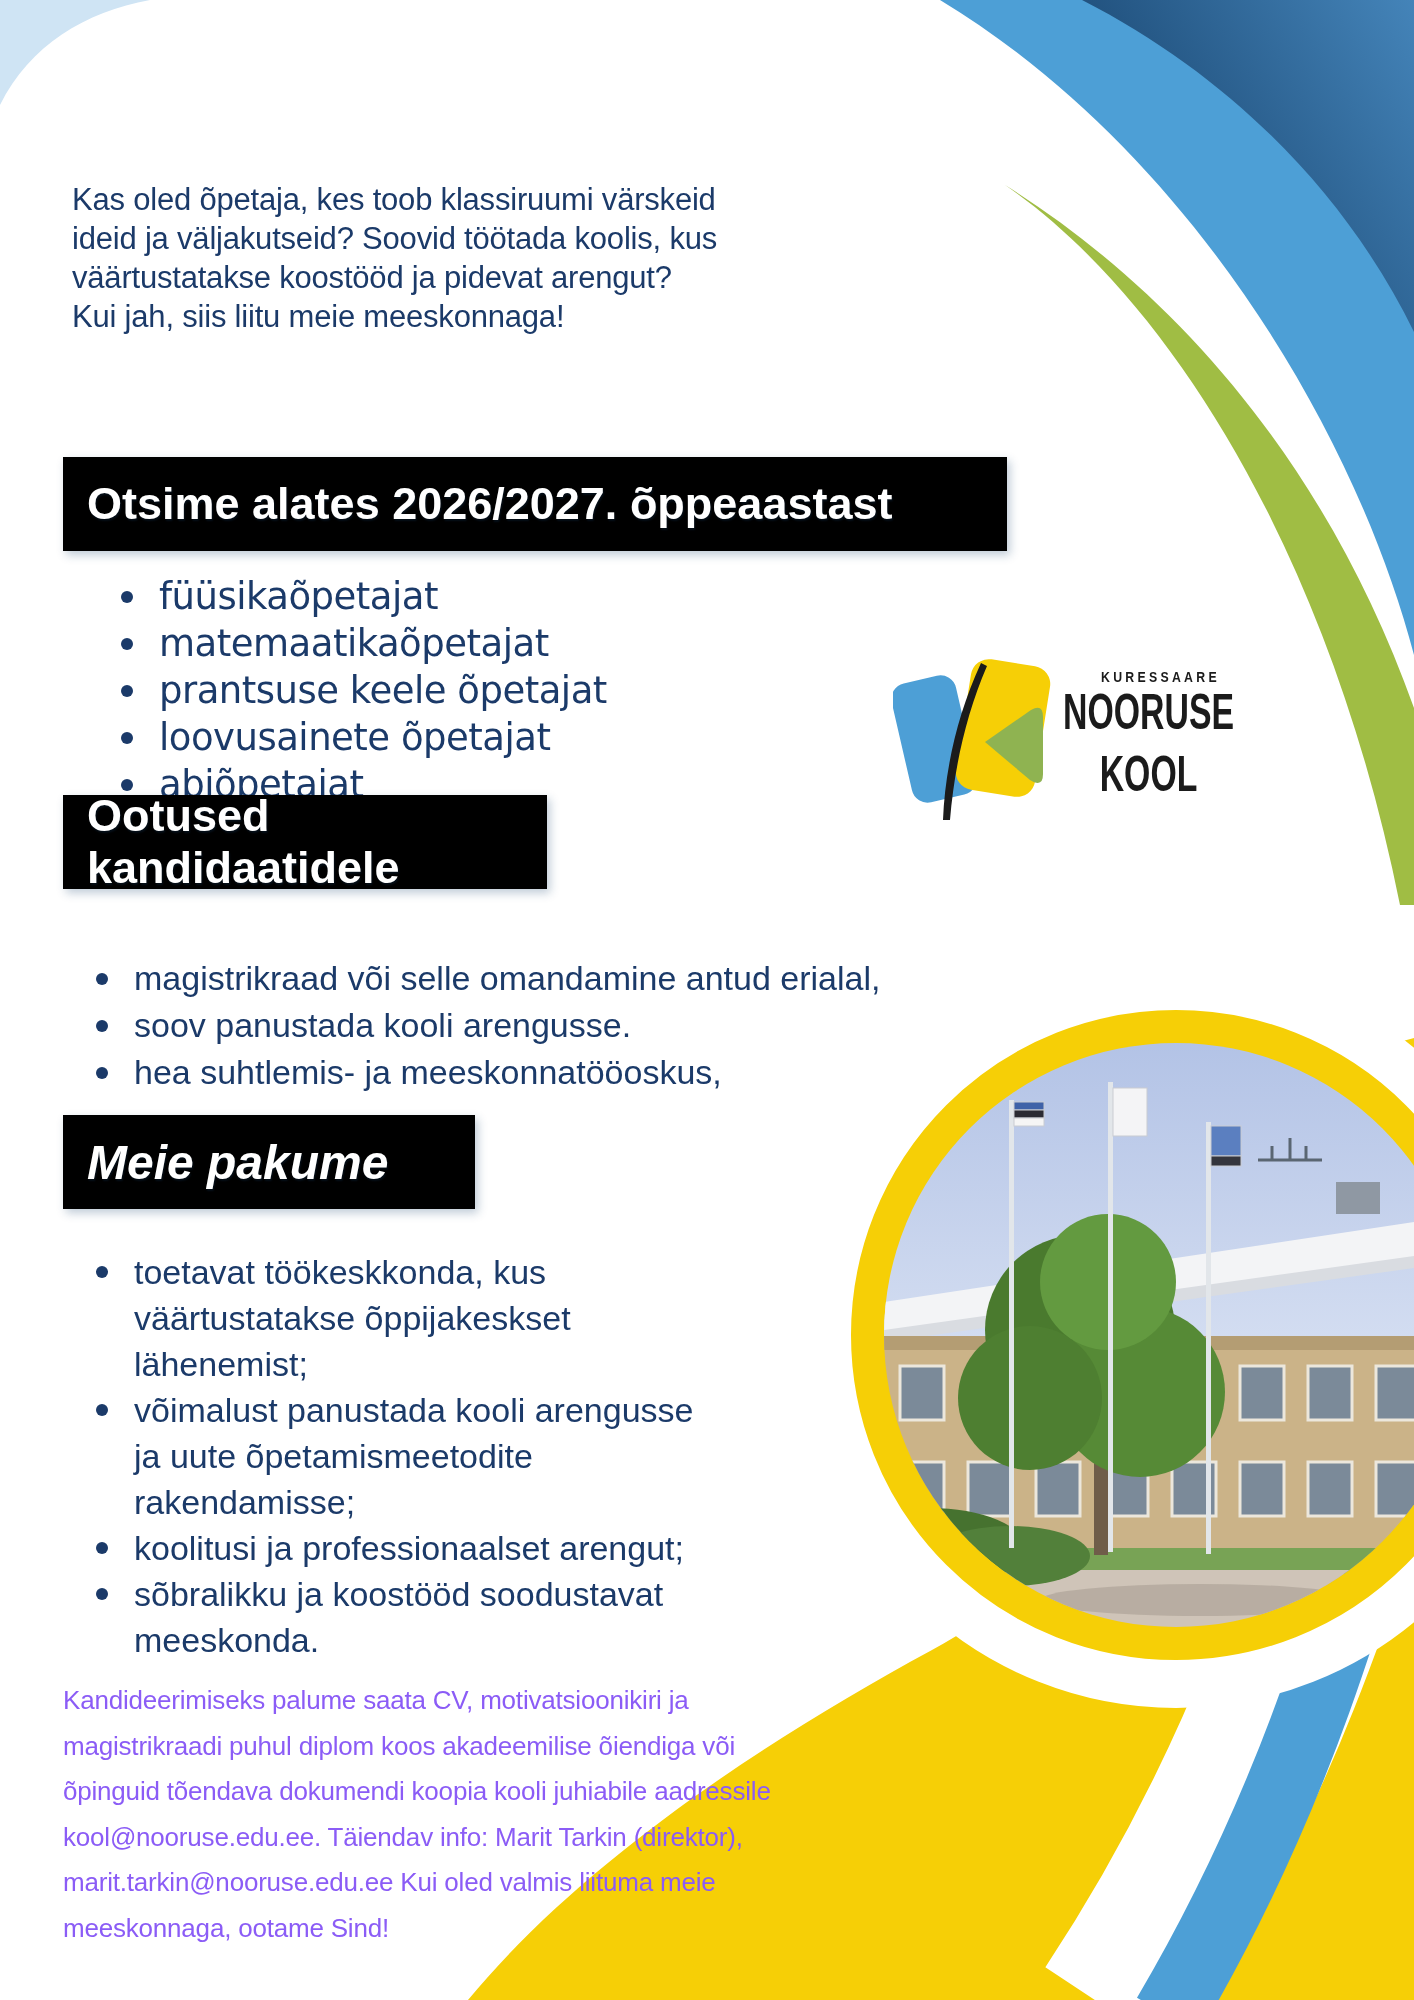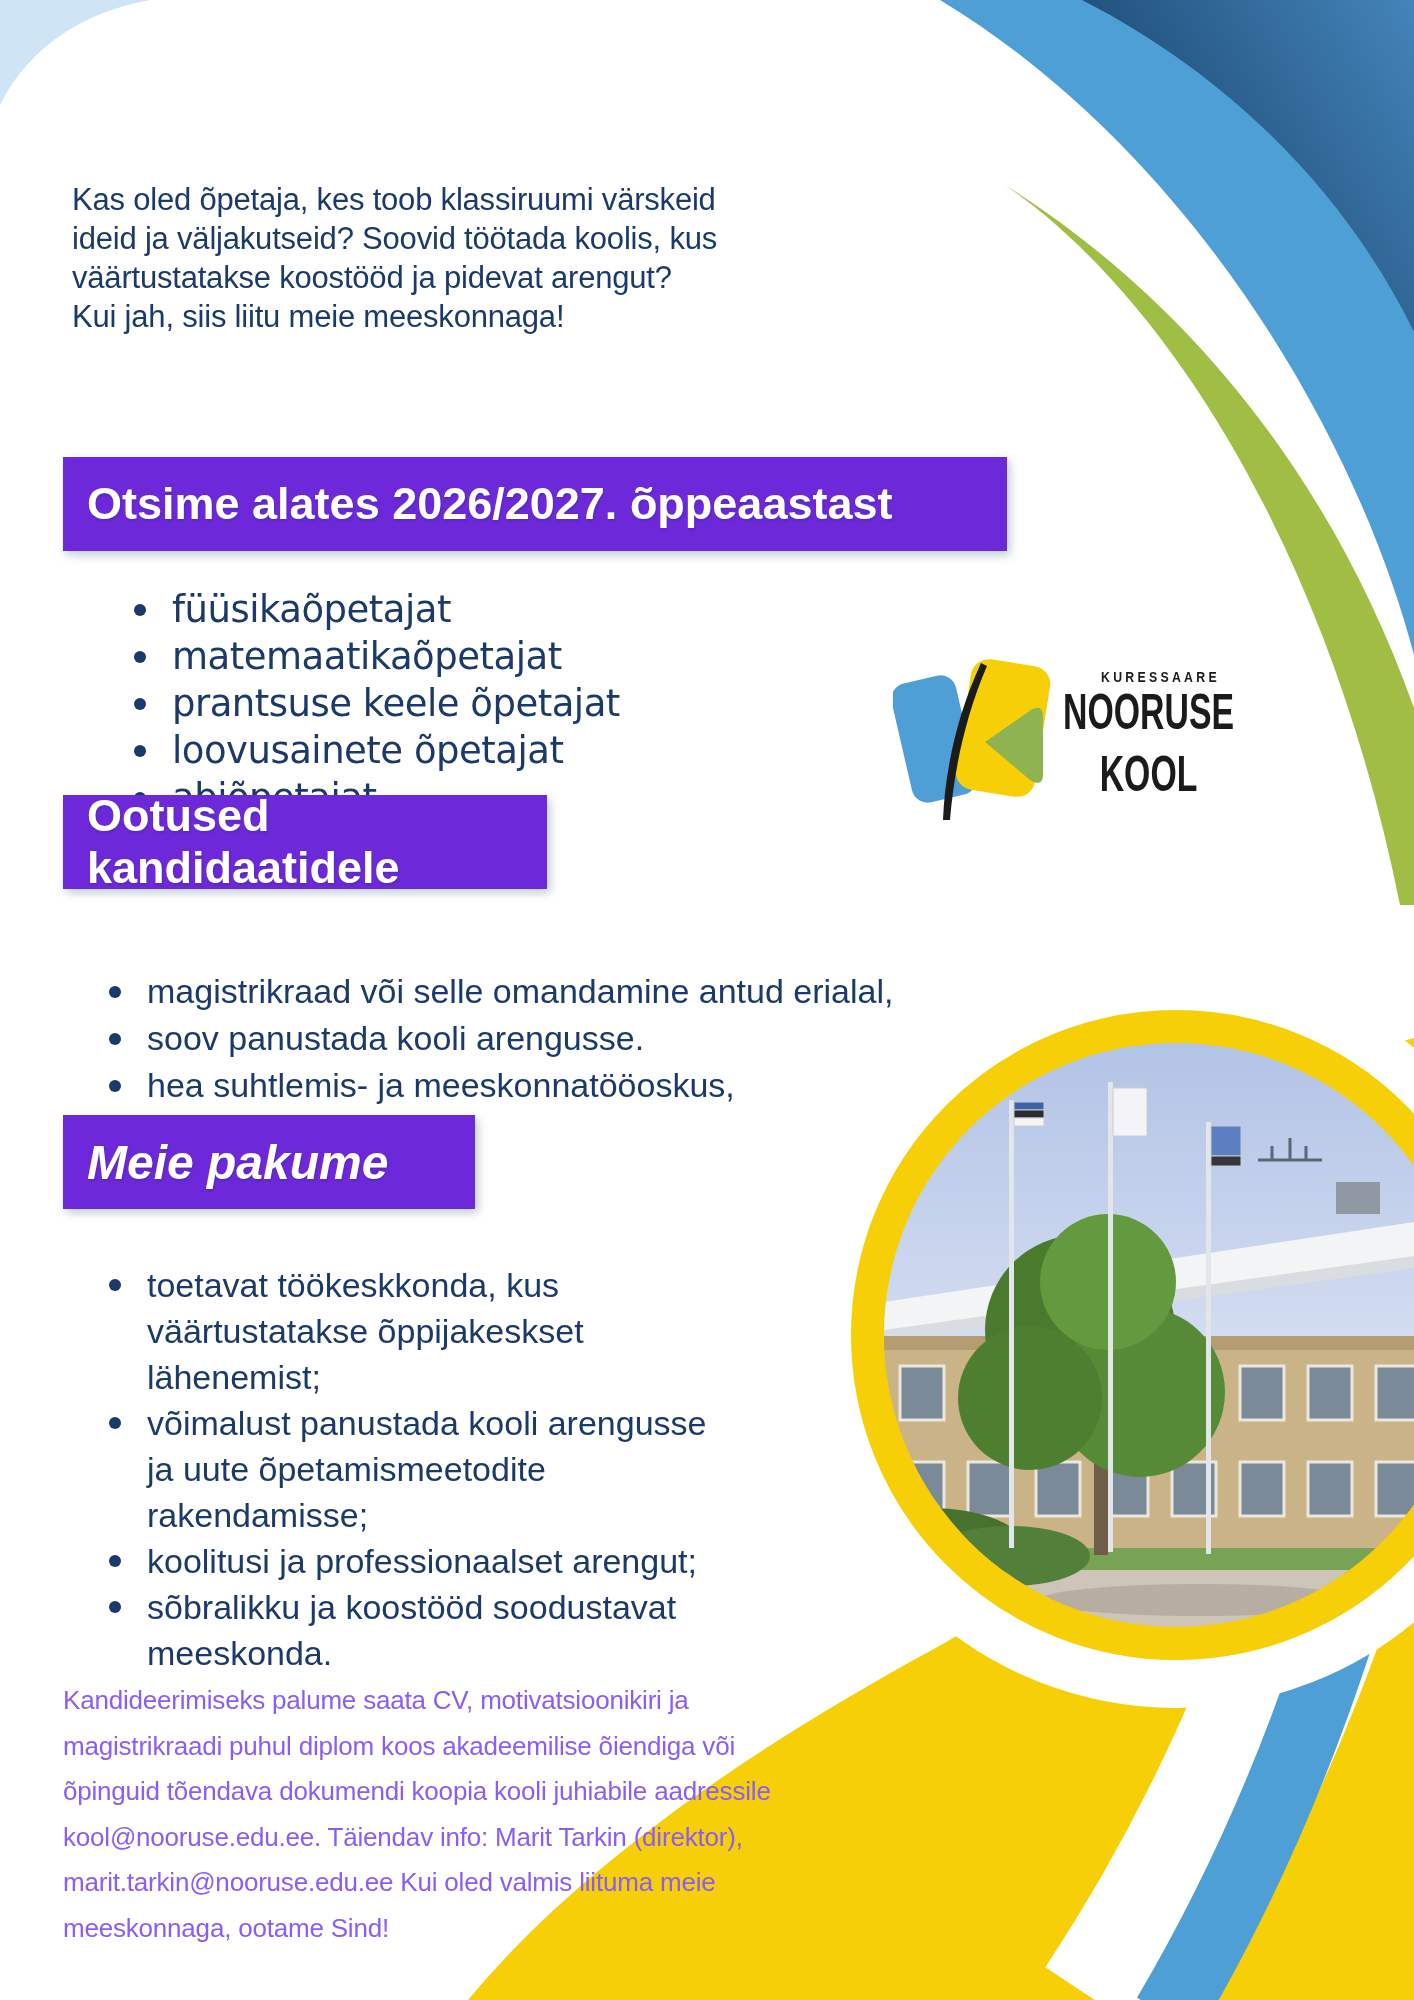--- a/index.html
+++ b/index.html
@@ -19,33 +19,33 @@
     font-size:63px;font-weight:800;letter-spacing:1px;
     color:#56a7dc;
     text-shadow:1px 2px 2px rgba(40,90,140,.18);
   }
   .intro{
     left:72px;top:180px;
     font-size:31px;line-height:39px;
     color:#1b3a69;letter-spacing:-0.2px;
   }
   .banner{
-    background:#6d28d9;
+    background:#000000;
     color:#ffffff;
     height:94px;display:flex;align-items:center;
     padding-left:24px;box-sizing:border-box;
     font-weight:700;font-size:45px;letter-spacing:0px;
     box-shadow:3px 4px 9px rgba(25,70,110,.28);
     text-shadow:1px 2px 2px rgba(20,60,100,.25);
   }
   #banner-1{left:63px;top:457px;width:944px;}
   #banner-2{left:63px;top:795px;width:484px;}
   #banner-3{left:63px;top:1115px;width:412px;font-size:48px;font-style:italic;}
 
-  ul.blist{list-style:none;margin:16px;padding:0;color:#1b3a69;}
+  ul.blist{list-style:none;margin:3px;padding:0;color:#1b3a69;}
   ul.blist li{display:flex;align-items:flex-start;}
   ul.blist .dot{
     flex:0 0 auto;width:12px;height:12px;border-radius:50%;
     background:#1b3a69;margin-right:26px;
   }
   #list-1{left:118px;top:570px;font-size:37px;line-height:47px;font-family:"DejaVu Sans", sans-serif;letter-spacing:-0.5px;}
   #list-1 .dot{margin-top:18px;}
   #list-2{left:93px;top:952px;font-size:34px;line-height:47px;}
   #list-2 .dot{margin-top:18px;}
   #list-3{left:93px;top:1246px;font-size:34px;line-height:46px;}

